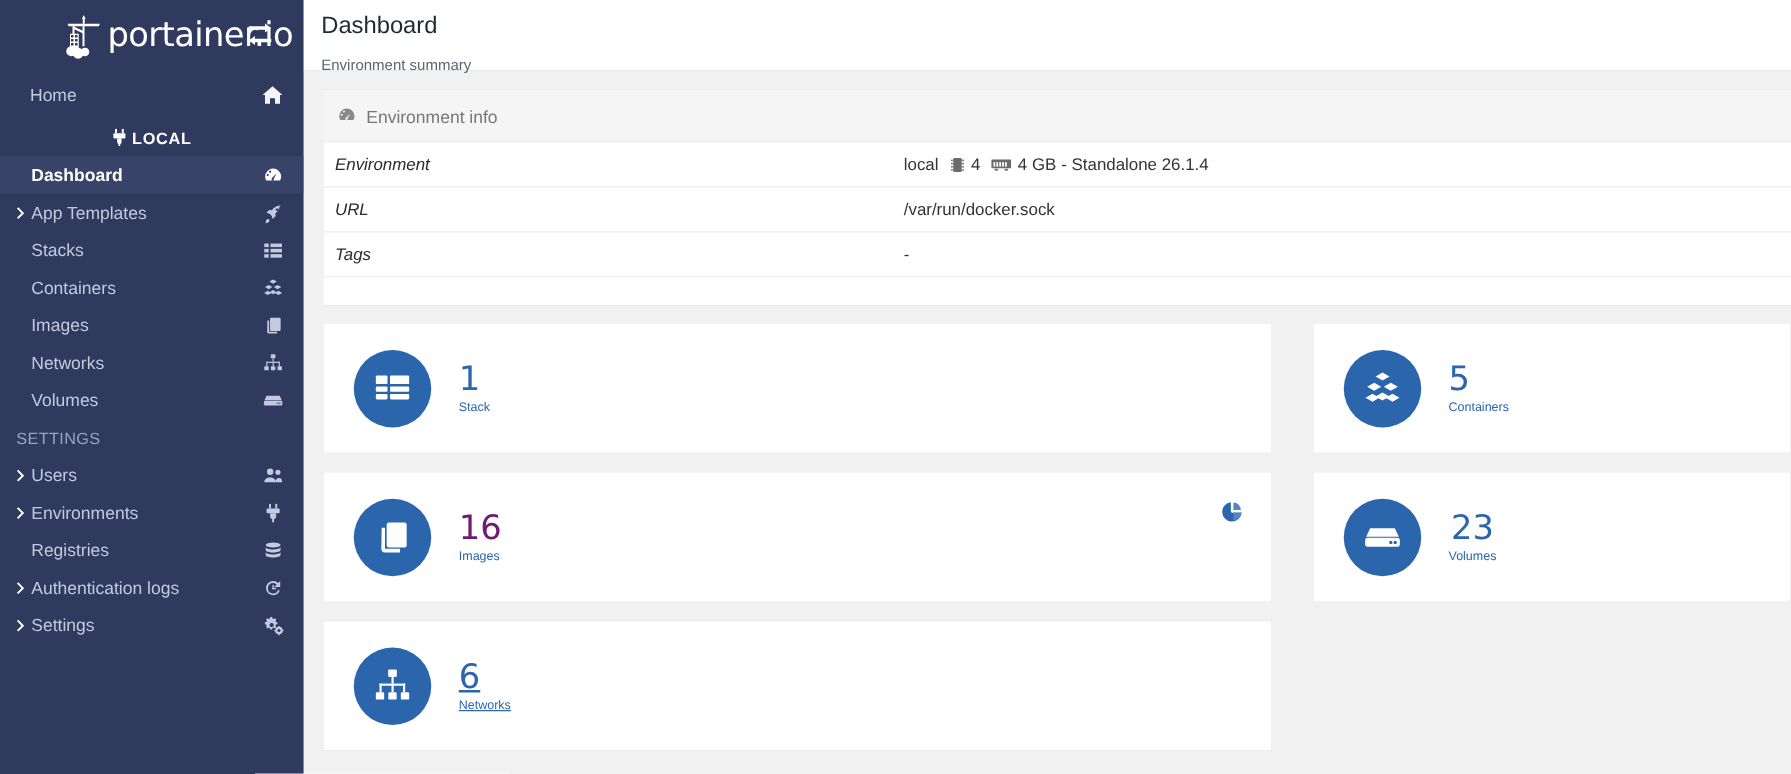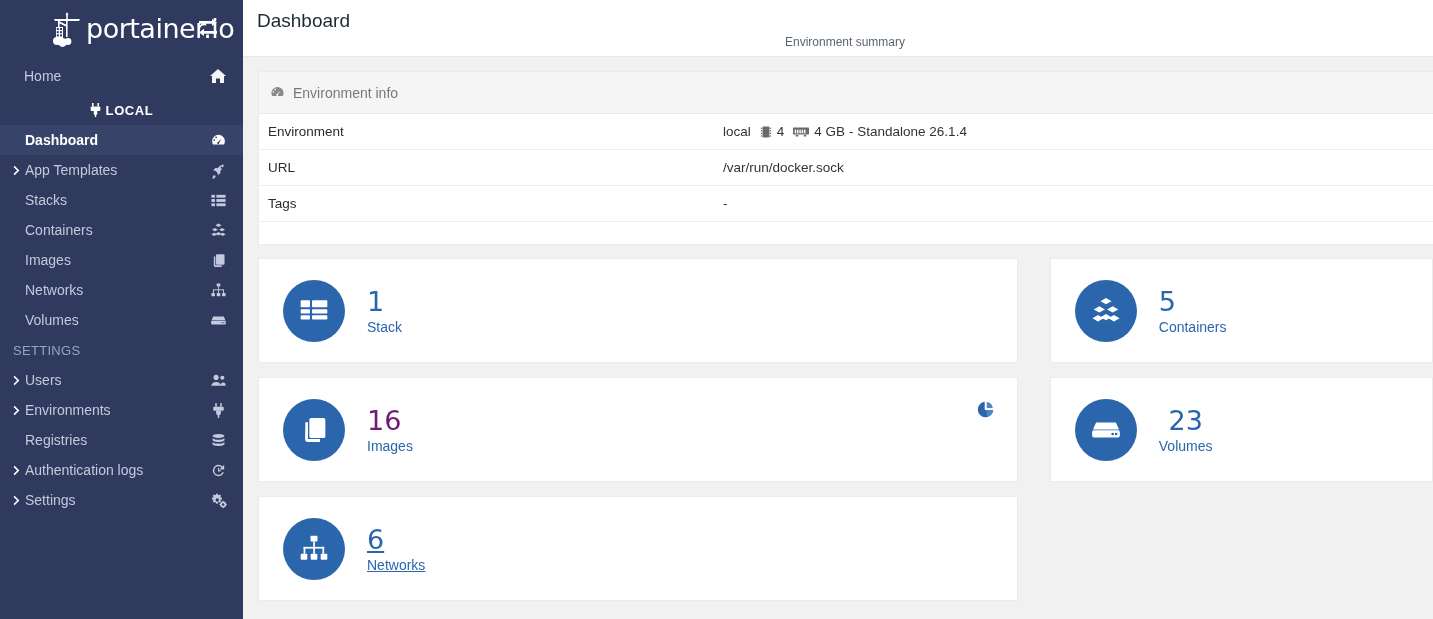--- a/index.html
+++ b/index.html
@@ -73,42 +73,42 @@
     flex: 1; height: 619px; background: #f1f1f1;
     overflow: hidden; position: relative;
   }
   .page-head {
     background: #ffffff;
     padding: 8px 0 10px 14px;
     height: 57px;
     border-bottom: 1px solid #e8e8e8;
   }
   .page-title { font-size: 19px; color: #1e2a33; font-weight: 400; line-height: 26px; }
-  .page-sub { font-size: 12px; color: #5b6570; margin-top: 1px; text-align: center; }
+  .page-sub { font-size: 12px; color: #5b6570; margin-top: 11px; }
 
   .content { padding: 14px 0 0 15px; }
 
   
   .panel {
     background: #ffffff; border: 1px solid #ebebeb;
     width: 1240px;
   }
   .panel-head {
     background: #f5f5f5; border-bottom: 1px solid #ebebeb;
     height: 42px; display: flex; align-items: center;
     padding-left: 11px; font-size: 14px; color: #777777;
   }
   .panel-head svg { margin-right: 8px; }
   .kv-row {
     display: flex; height: 36px; align-items: center;
     border-bottom: 1px solid #ededed; font-size: 13.5px; color: #333;
     padding-left: 9px;
   }
   .kv-row:last-child { border-bottom: none; }
-  .kv-key { width: 455px; color: #2b2b2b; }
+  .kv-key { width: 455px; color: #2b2b2b; font-style: italic; }
   .kv-val { color: #333; display: flex; align-items: center; gap: 4px; }
   .kv-val .micon { display: inline-flex; align-items: center; margin: 0 1px 0 5px; }
   .panel-foot { height: 22px; background: #ffffff; }
 
   
   .grid {
     margin-top: 13px;
     display: flex; gap: 32px;
   }
   .col { display: flex; flex-direction: column; gap: 14px; }
@@ -123,21 +123,21 @@
   .card-circle {
     width: 62px; height: 62px; border-radius: 50%;
     background: #2b66ad; flex: 0 0 62px;
     display: flex; align-items: center; justify-content: center;
   }
   .card-body { margin-left: 22px; }
   .card-count {
     font-size: 27px; color: #2b66ad; line-height: 30px; font-weight: 400;
     font-family: "DejaVu Sans", sans-serif;
   }
-  .card-label { font-size: 14px; color: #2b66ad; margin-top: 2px; }
+  .card-label { font-size: 10px; color: #2b66ad; margin-top: 2px; }
   .card.hovered .card-count, .card.hovered .card-label { text-decoration: underline; }
   .card-aux { position: absolute; right: 22px; top: 22px; }
 </style>
 </head>
 <body>
 
 <div id="app">
 
   <div id="sidebar">
 

